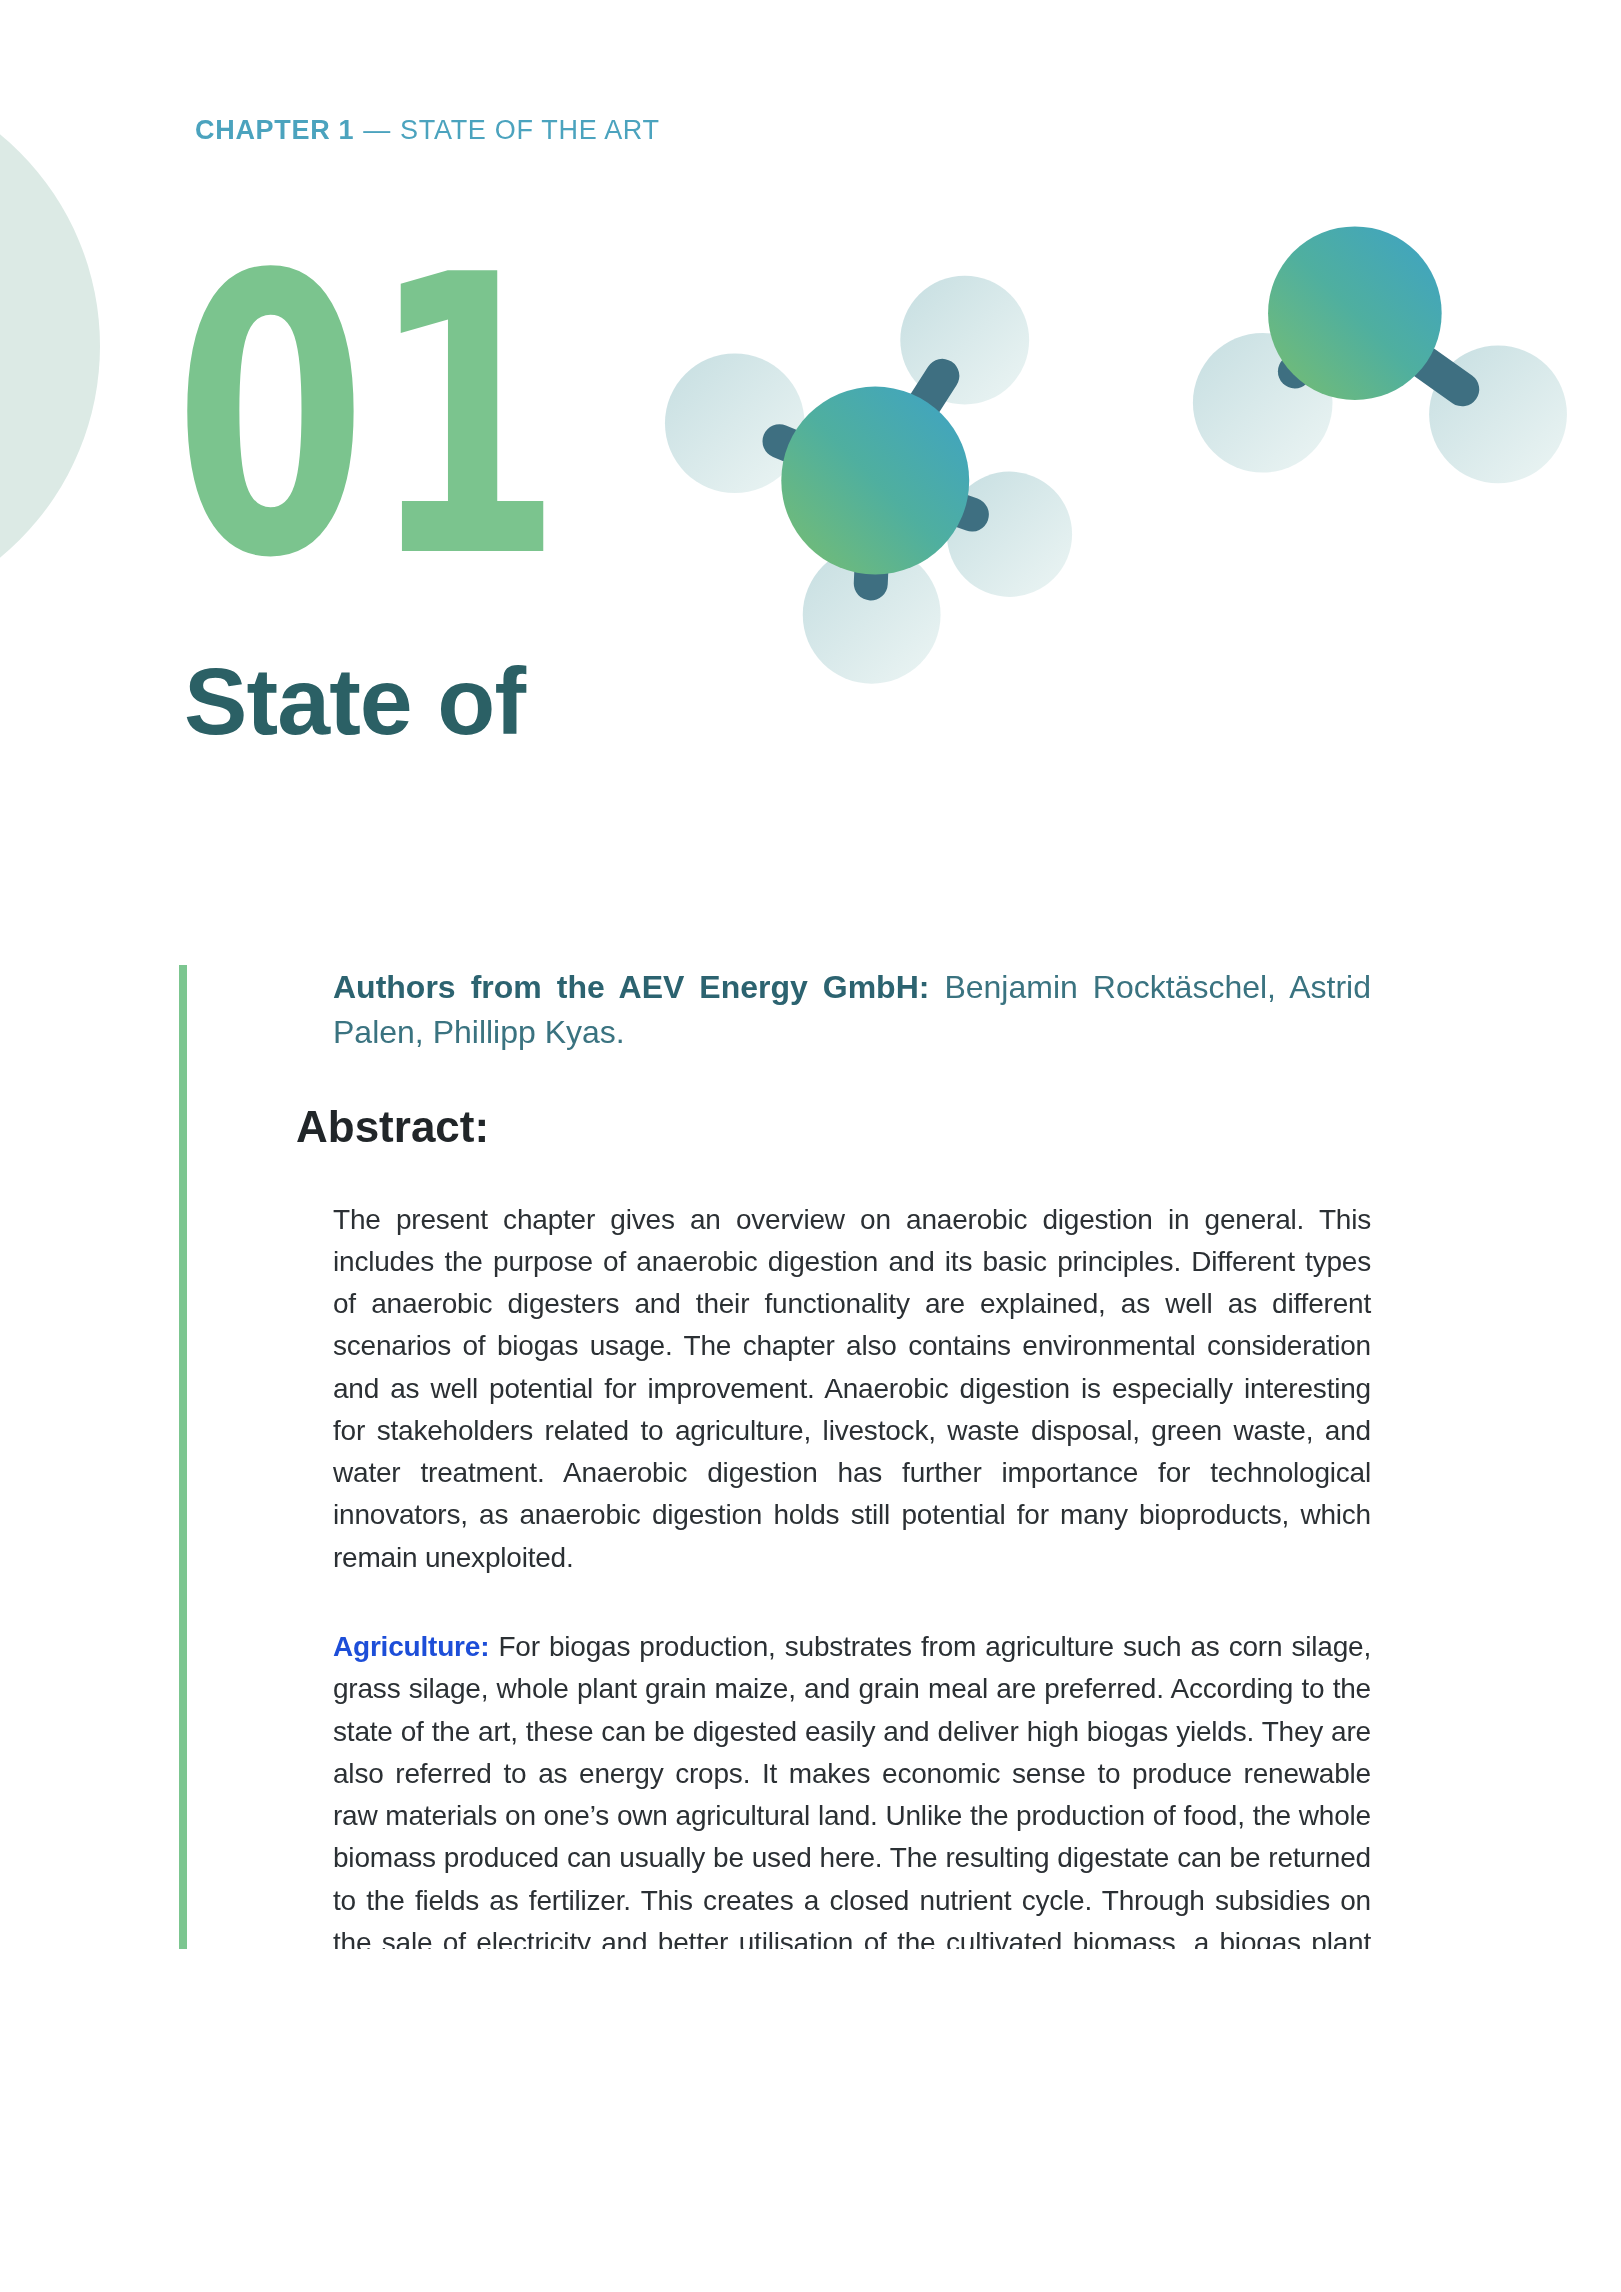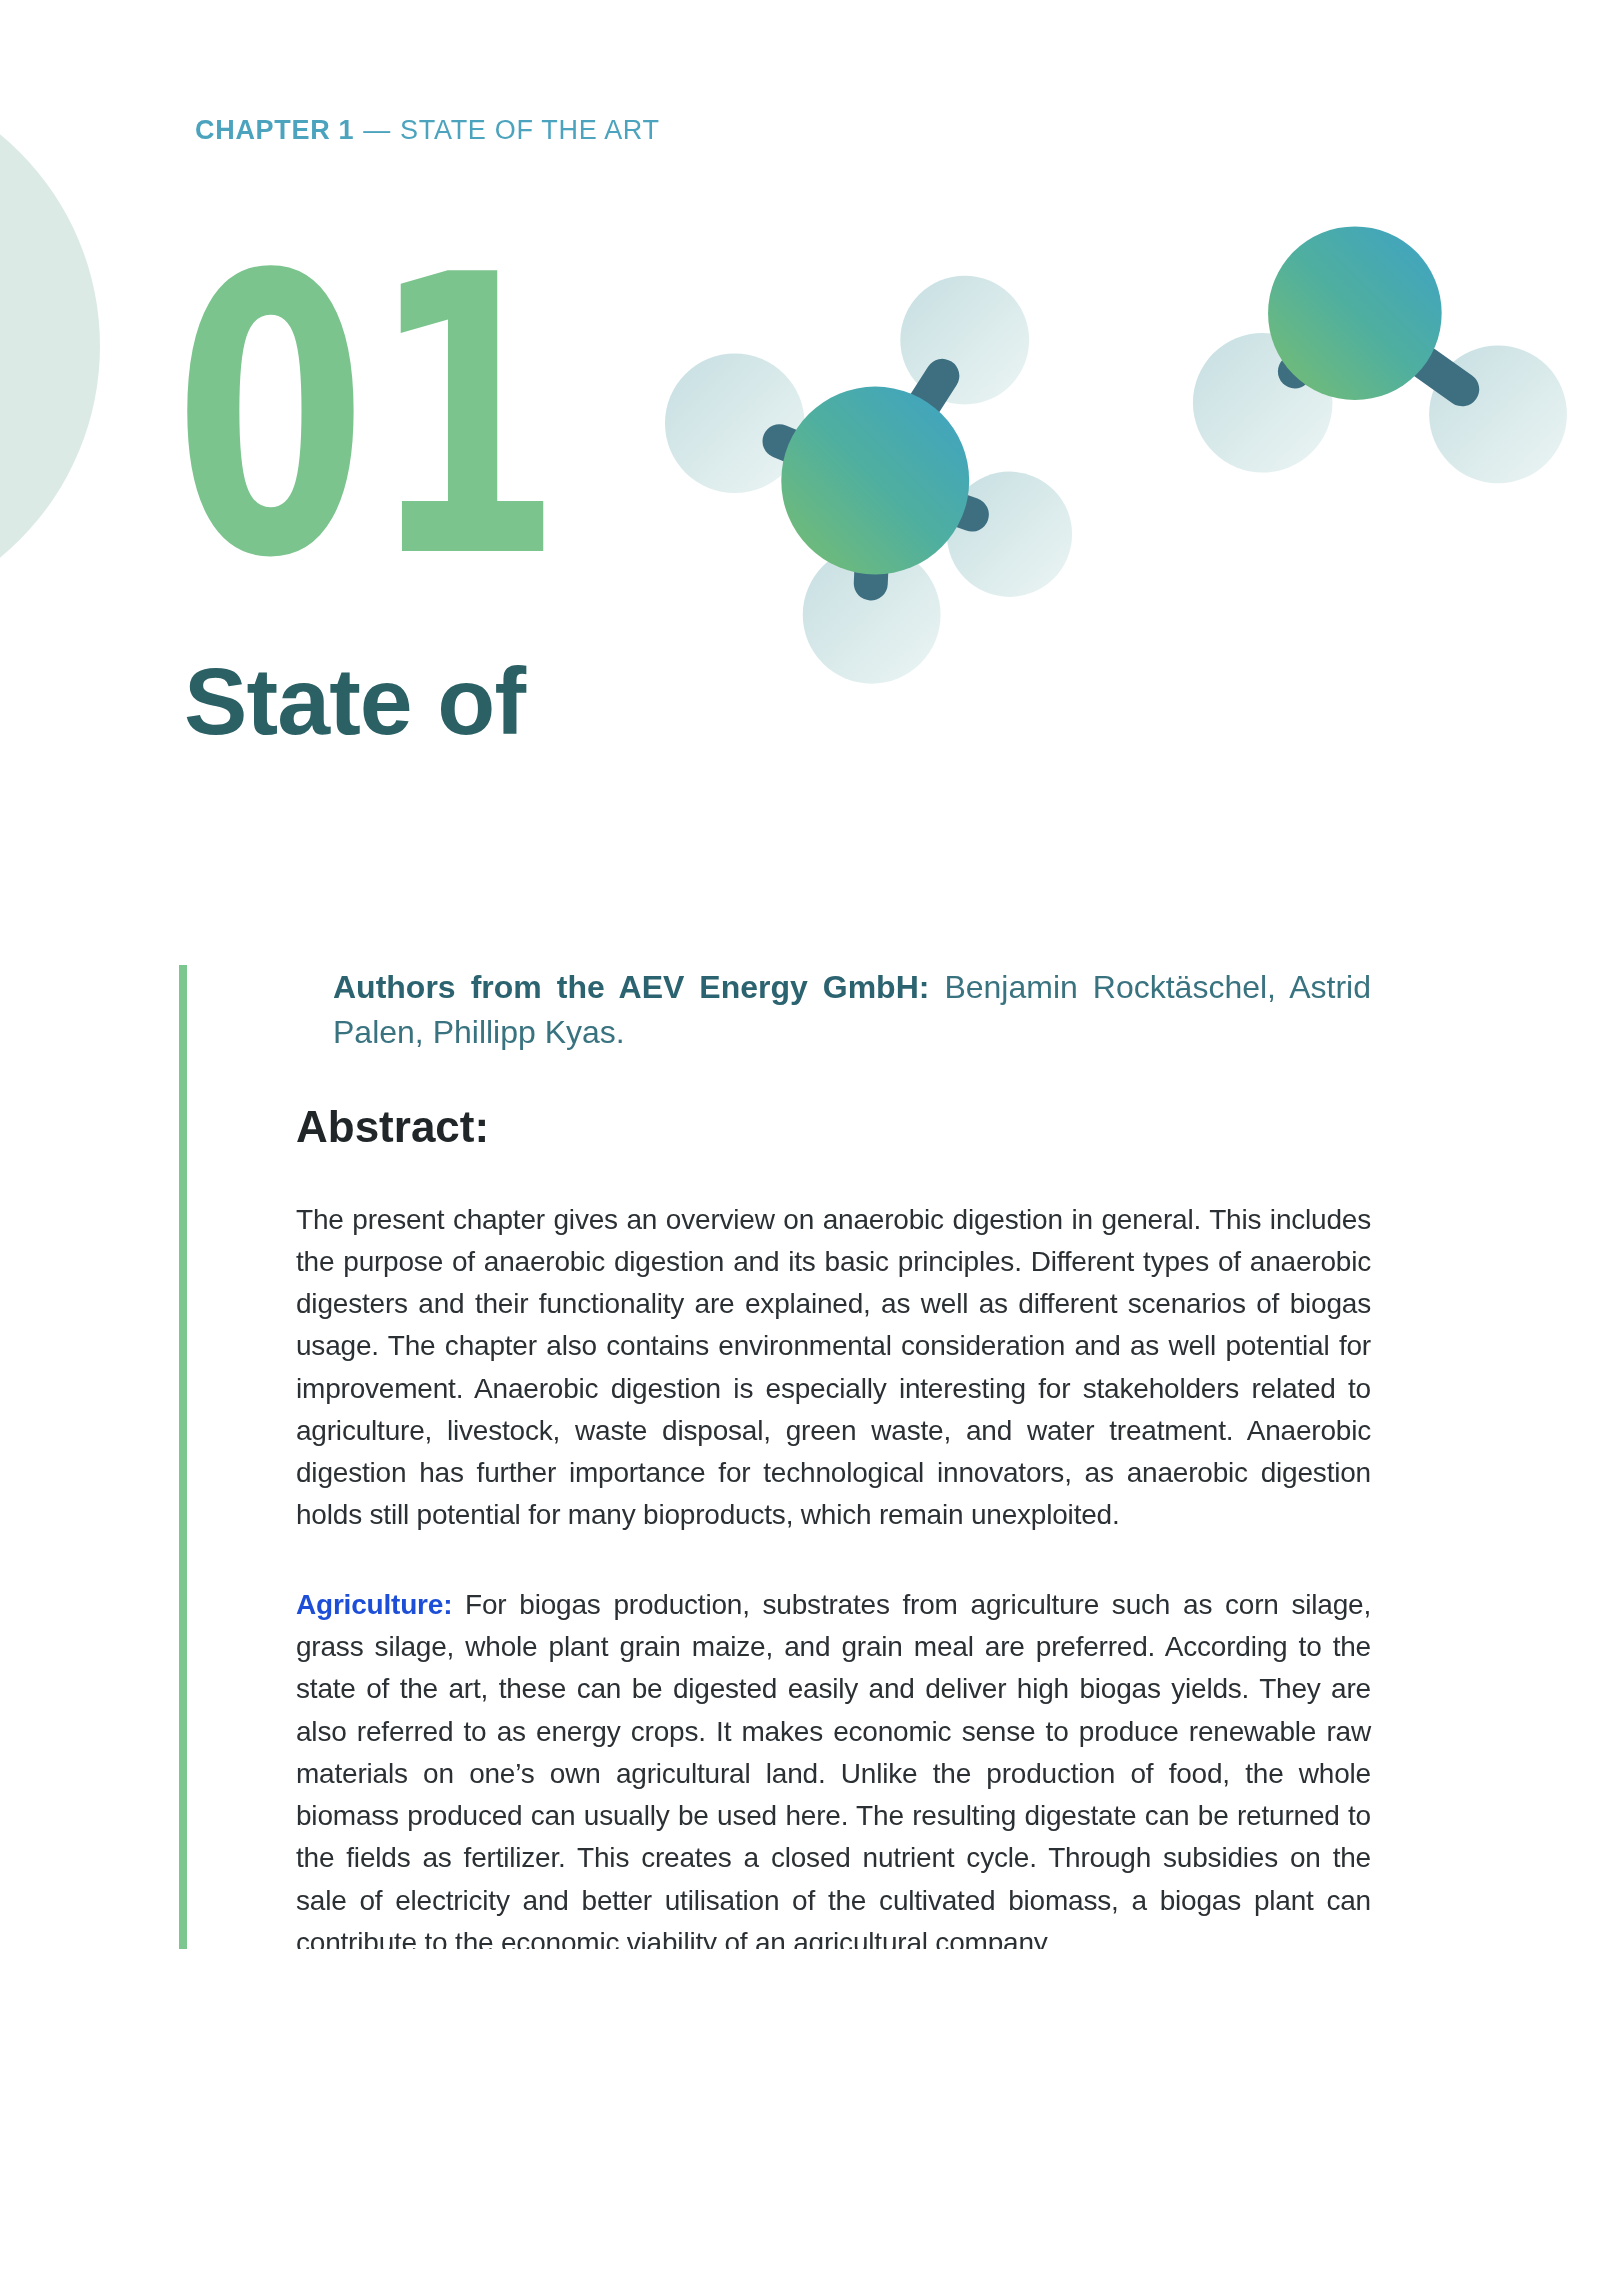--- a/index.html
+++ b/index.html
@@ -106,20 +106,21 @@
     font-weight: 700;
     color: #212629;
   }
   .body-para {
     margin-top: 47px;
     font-size: 28px;
     line-height: 1.51;
     color: #2B3034;
     text-align: justify;
     letter-spacing: -0.2px;
+    margin-left: 37px;
   }
   .body-para .lead { font-weight: 700; color: #1d4ed8; }
 
   
   .brand-logo {
     position: absolute;
     left: 202px;
     top: 2106px;
     display: flex;
     align-items: center;

